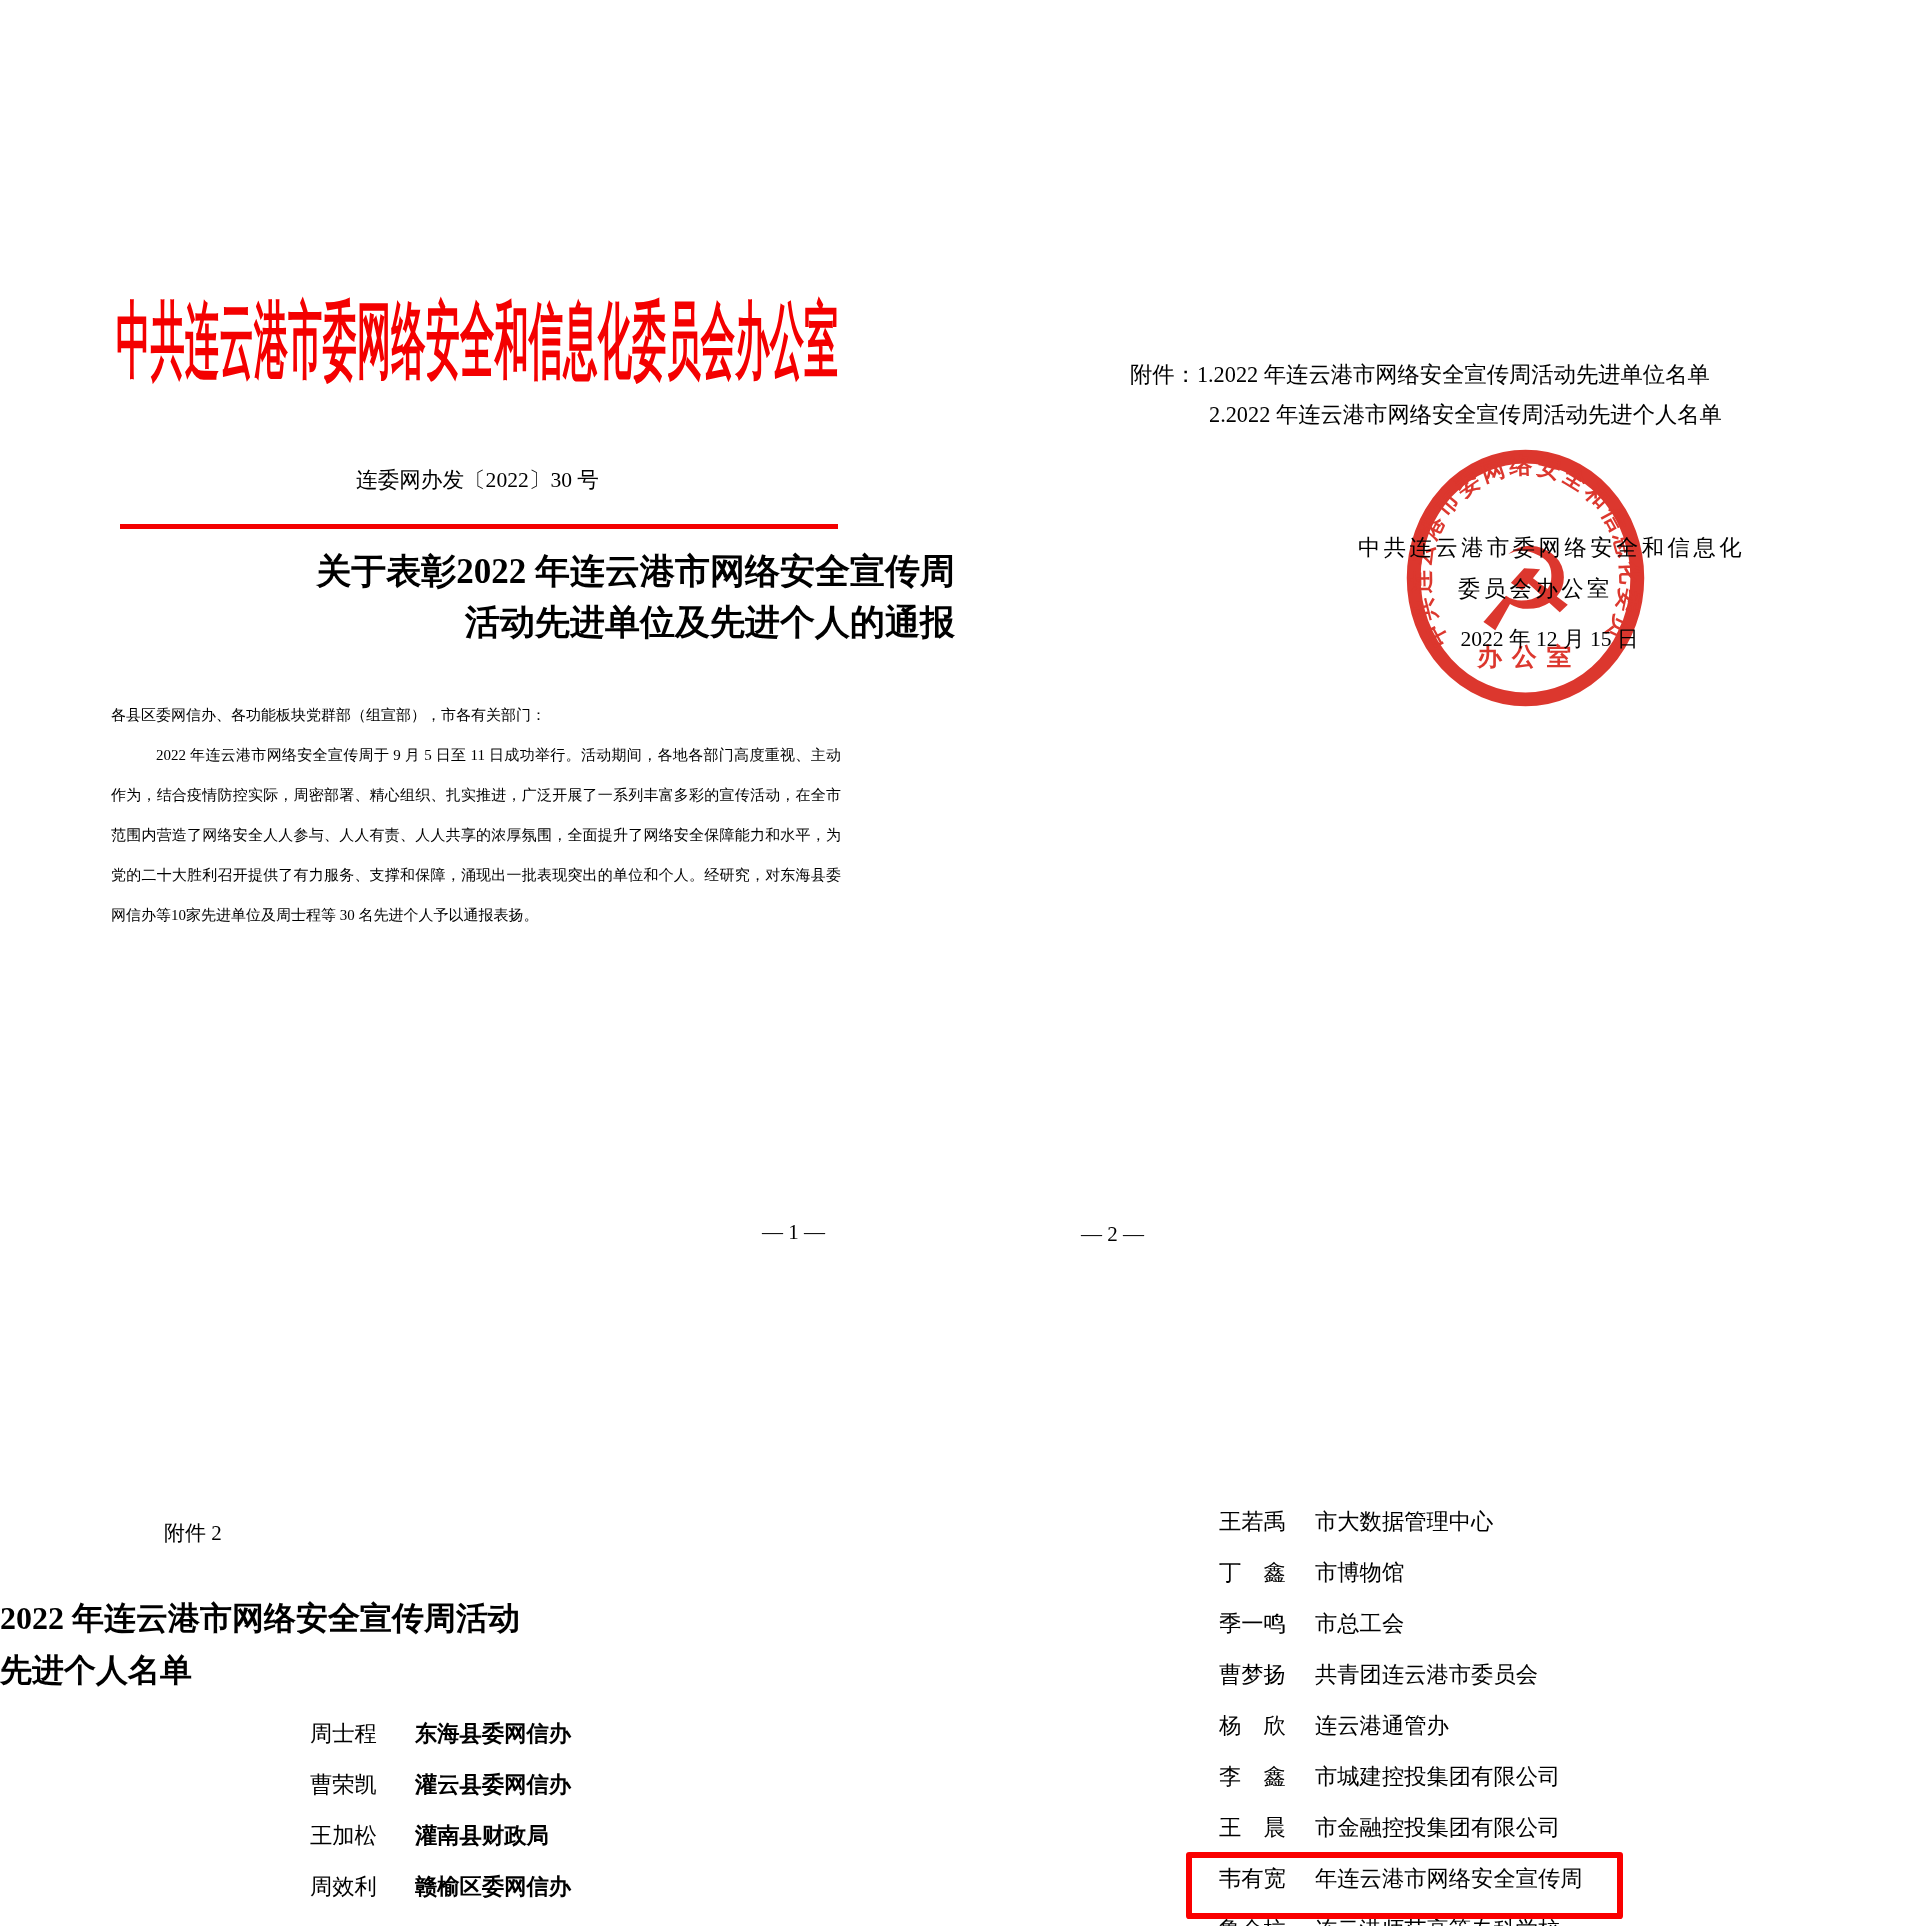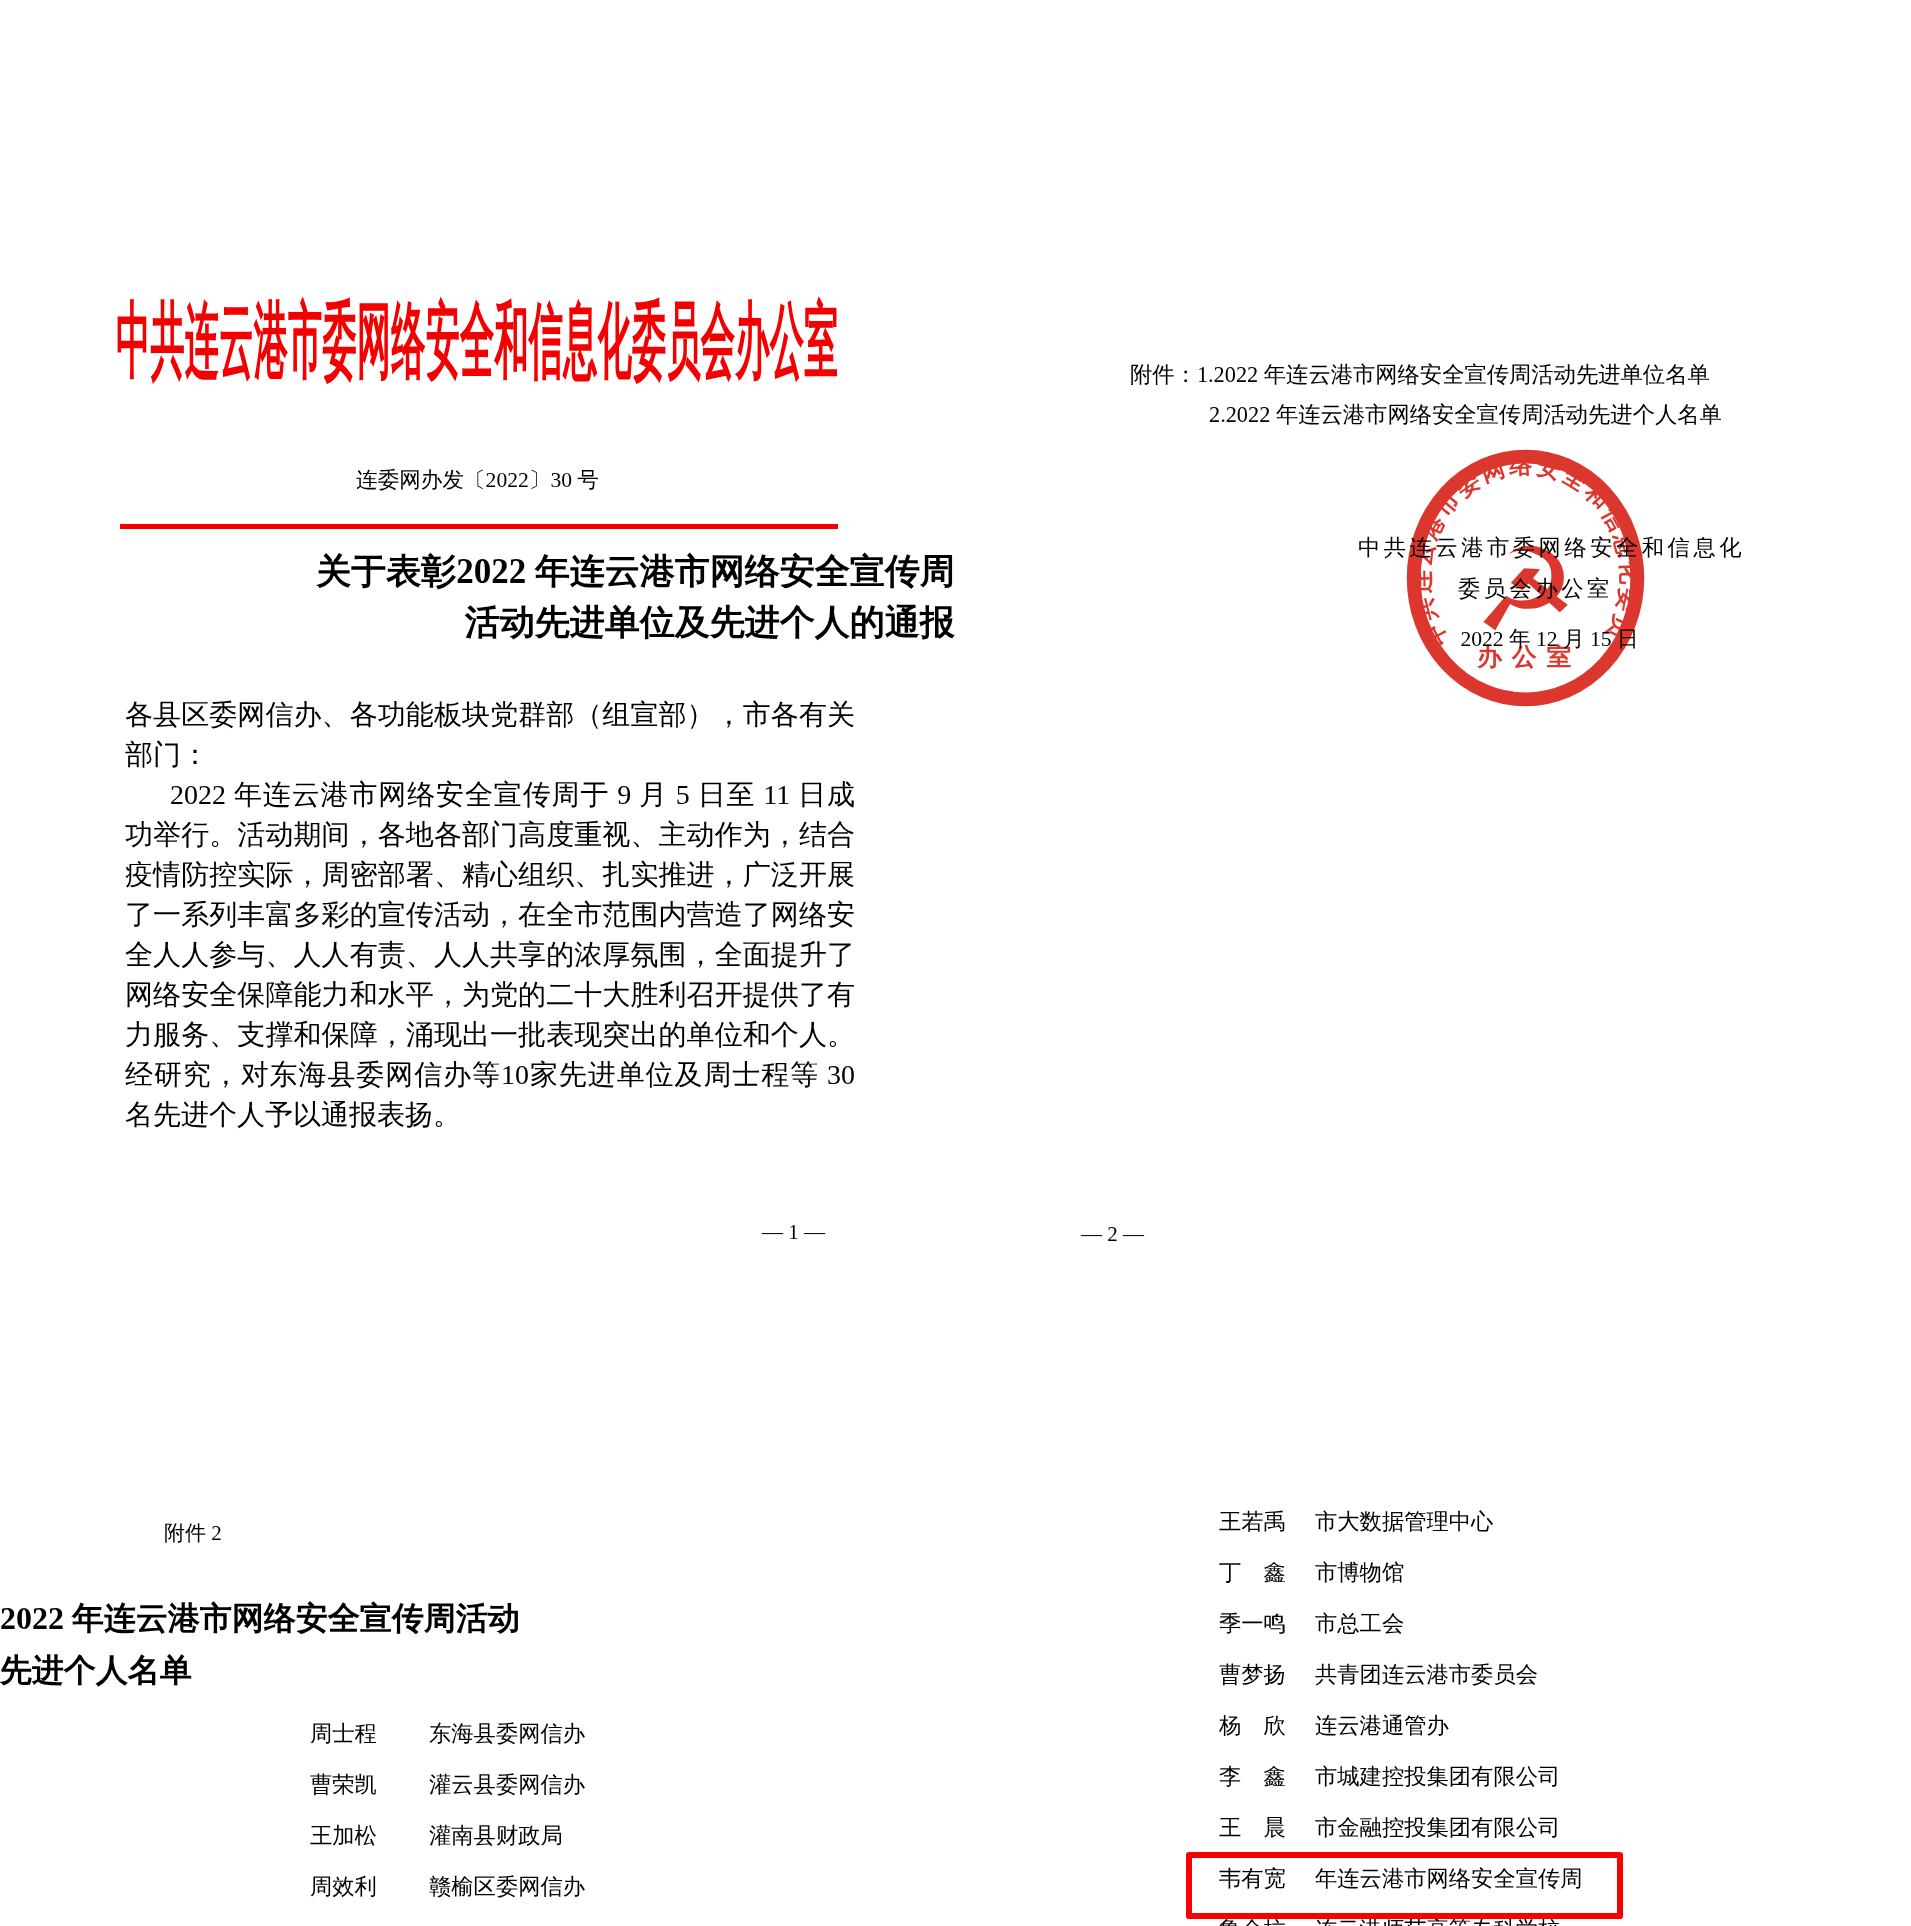--- a/index.html
+++ b/index.html
@@ -16,21 +16,21 @@
 
   
   .masthead {
     position:absolute; left:0; right:0; top:286px; text-align:center;
     color:#f40000; font-weight:bold; font-size:34px; letter-spacing:0.4px;
     transform:scaleY(2.45); transform-origin:top center; white-space:nowrap;
   }
   .docnum { position:absolute; left:0; right:0; top:450px; text-align:center; font-size:21.6px; line-height:1;margin-top:20px; }
   .redline { position:absolute; left:120px; width:718px; top:524px; height:4.6px; background:#f40000; }
   .doc-title { position:absolute; left:0; right:0; top:546px; text-align:right; font-weight:bold; font-size:35px; line-height:51px; }
-  .body-block { position:absolute; left:125px; width:730px; top:695px; font-size:28px; line-height:40px; text-align:justify; }
+  .body-block { position:absolute; left:111px; width:730px; top:695px; font-size:15px; line-height:40px; text-align:justify; }
   .body-block p { margin:0; }
   p.indent { text-indent:45px; }
   .pagenum { position:absolute; font-size:21px; line-height:1; white-space:nowrap; }
   .pn1 { left:762px; top:1222px; }
   .pn2 { left:125px;  top:1224px; }
 
   
   .cont-block { position:absolute; left:113px; width:730px; top:168px; font-size:22.3px; line-height:40px; text-align:justify; }
   .attach { position:absolute; left:174px; top:355px; font-size:22.3px; line-height:40px; white-space:nowrap; }
   .attach .l2 { padding-left:79px; }
@@ -40,21 +40,21 @@
   .seal { position:absolute; left:446px; top:445px; mix-blend-mode:multiply; opacity:0.92; }
 
   
   .attach-heading { position:absolute; left:164px; top:158px; font-size:21px; line-height:1; }
   .p4title { position:absolute; left:0; right:0; top:227px; text-align:left; font-weight:bold; font-size:32px; line-height:52px; }
   .namelist { position:absolute; font-size:22.3px; }
   #page4 .namelist { left:310px; top:343px; }
   #page5 .namelist { left:263px; top:131px; }
   .row { height:51px; line-height:51px; white-space:nowrap; }
   .nm { display:inline-block; width:67px; }
-  #page4 .org { margin-left:52px; }
+  #page4 .org { margin-left:38px;font-weight:bold; }
   #page5 .org { margin-left:29px; }
   .highlight-box {
     position:absolute; left:230px; top:487px; width:437px; height:67px;
     border:6.2px solid #fa0000; border-radius:3.1px; box-sizing:border-box;
   }
 </style>
 </head>
 <body>
 
 <div id="canvas">

